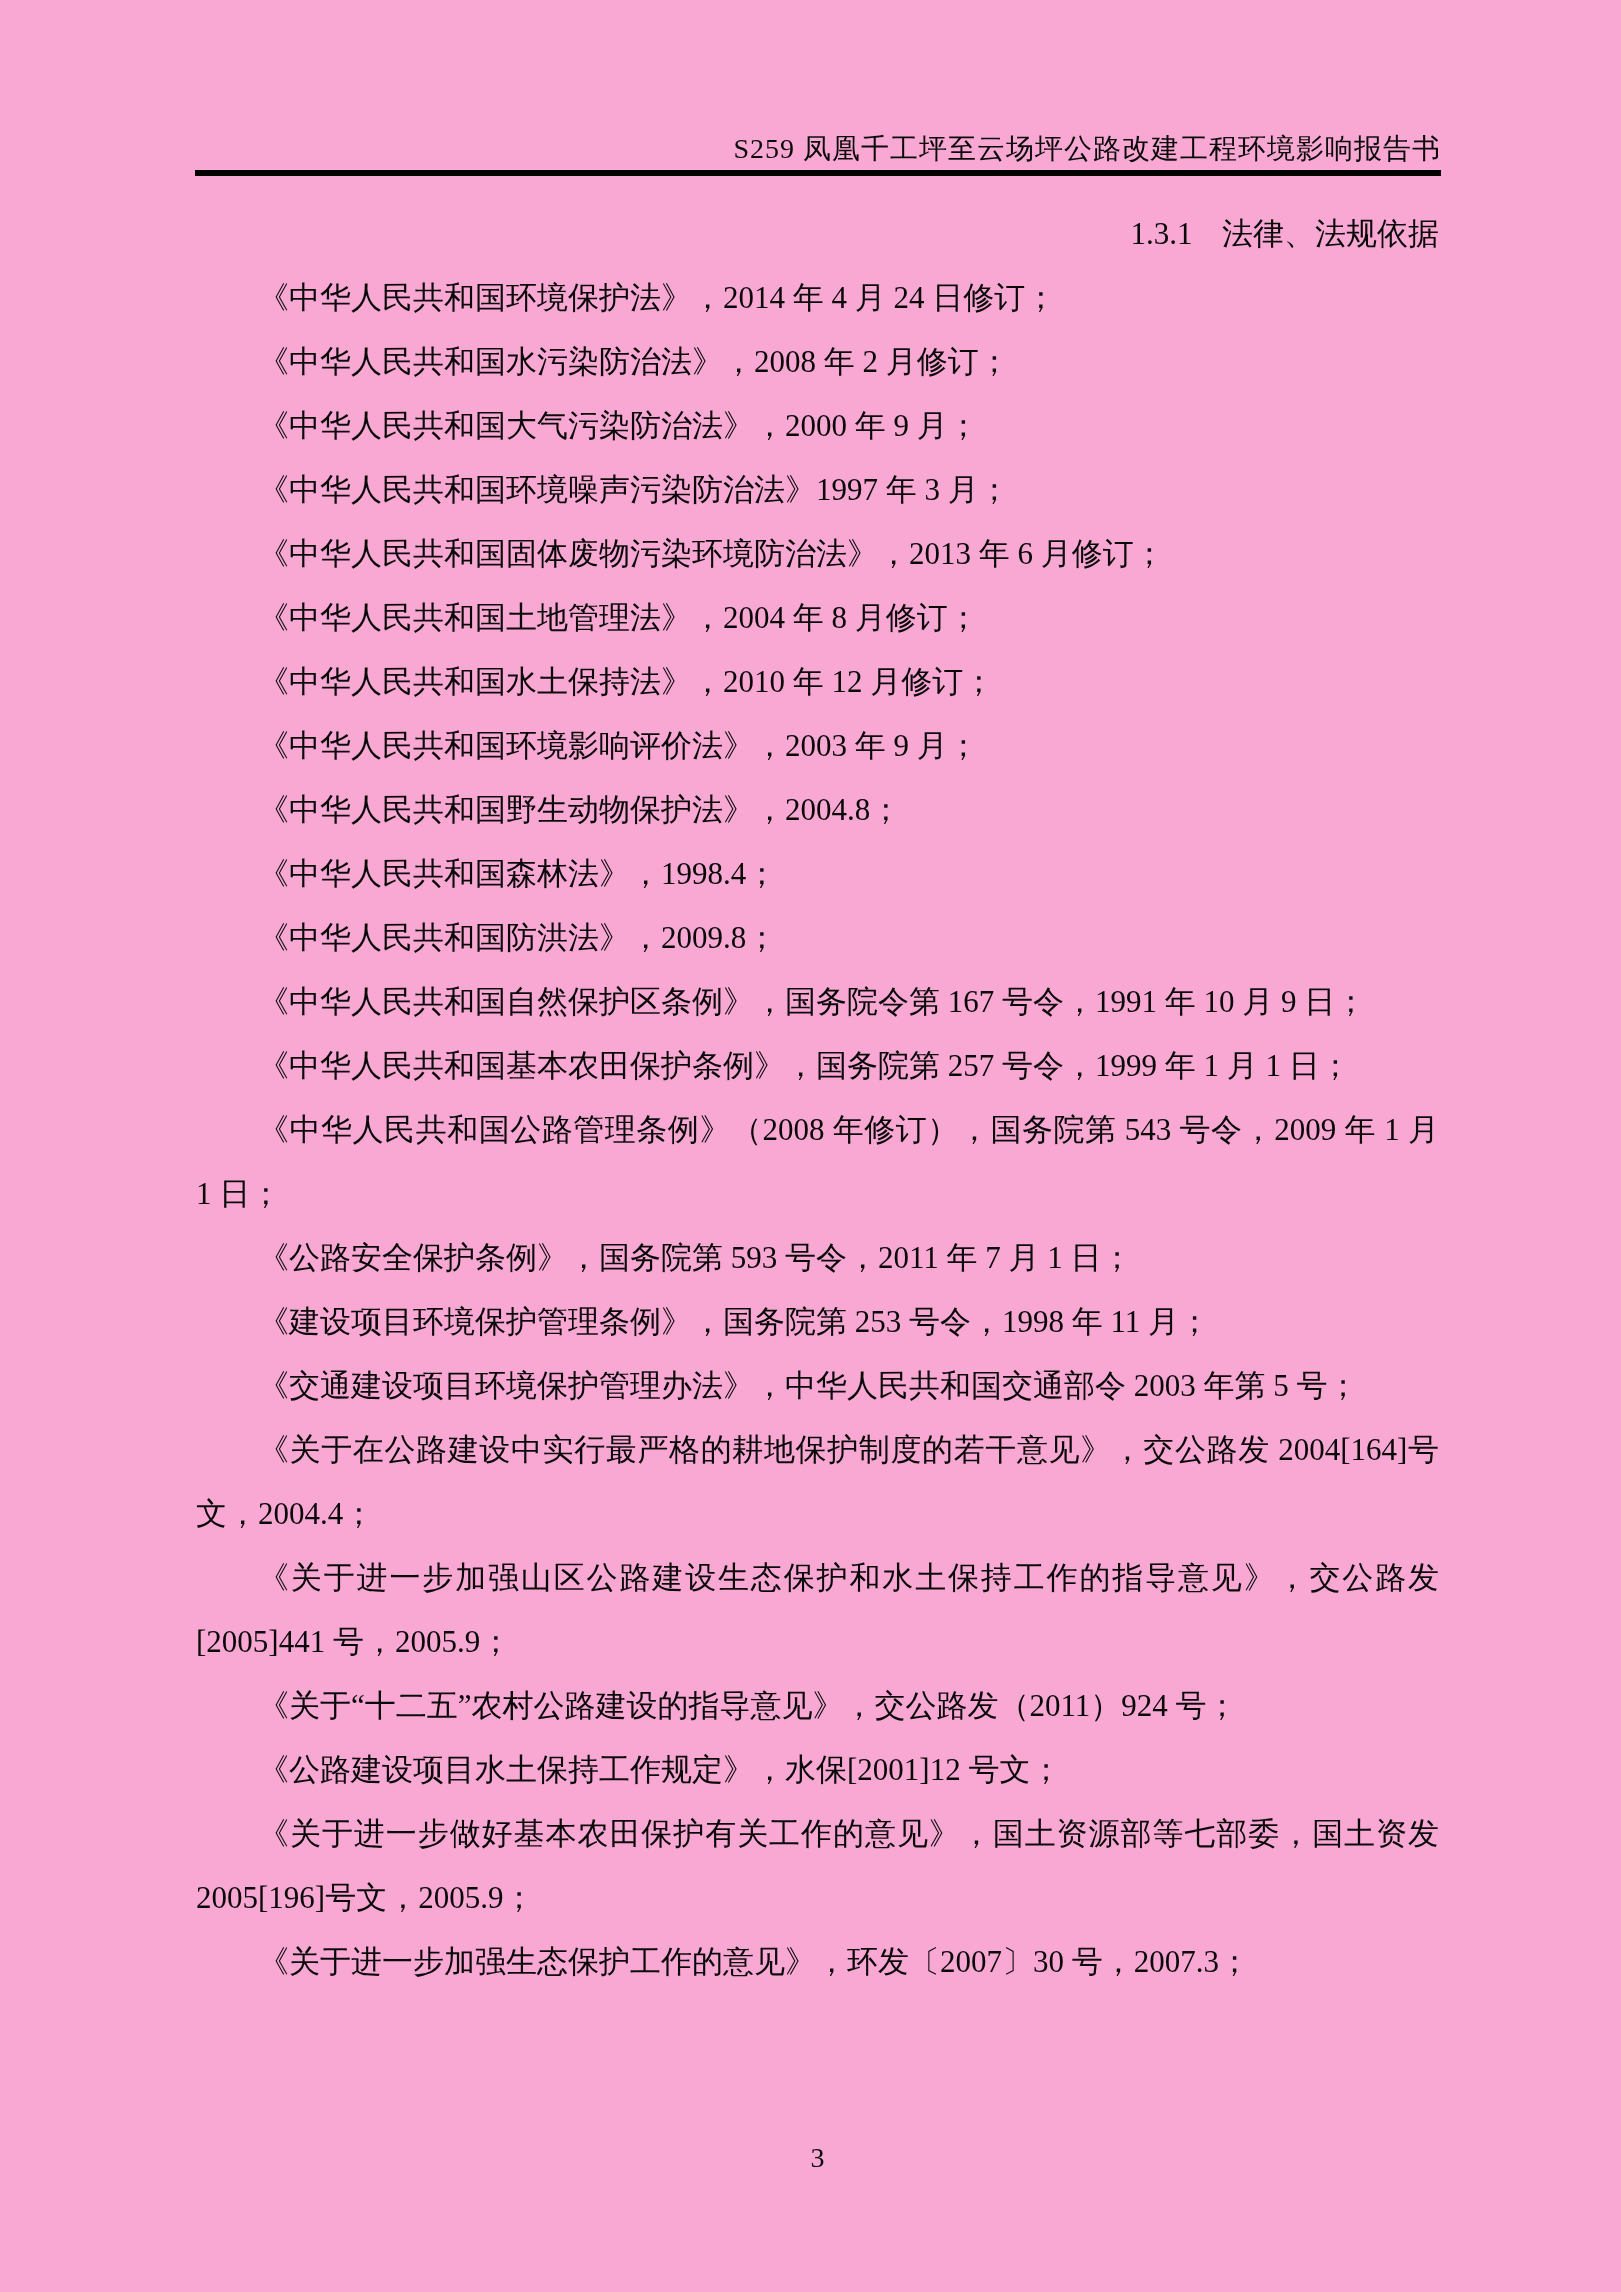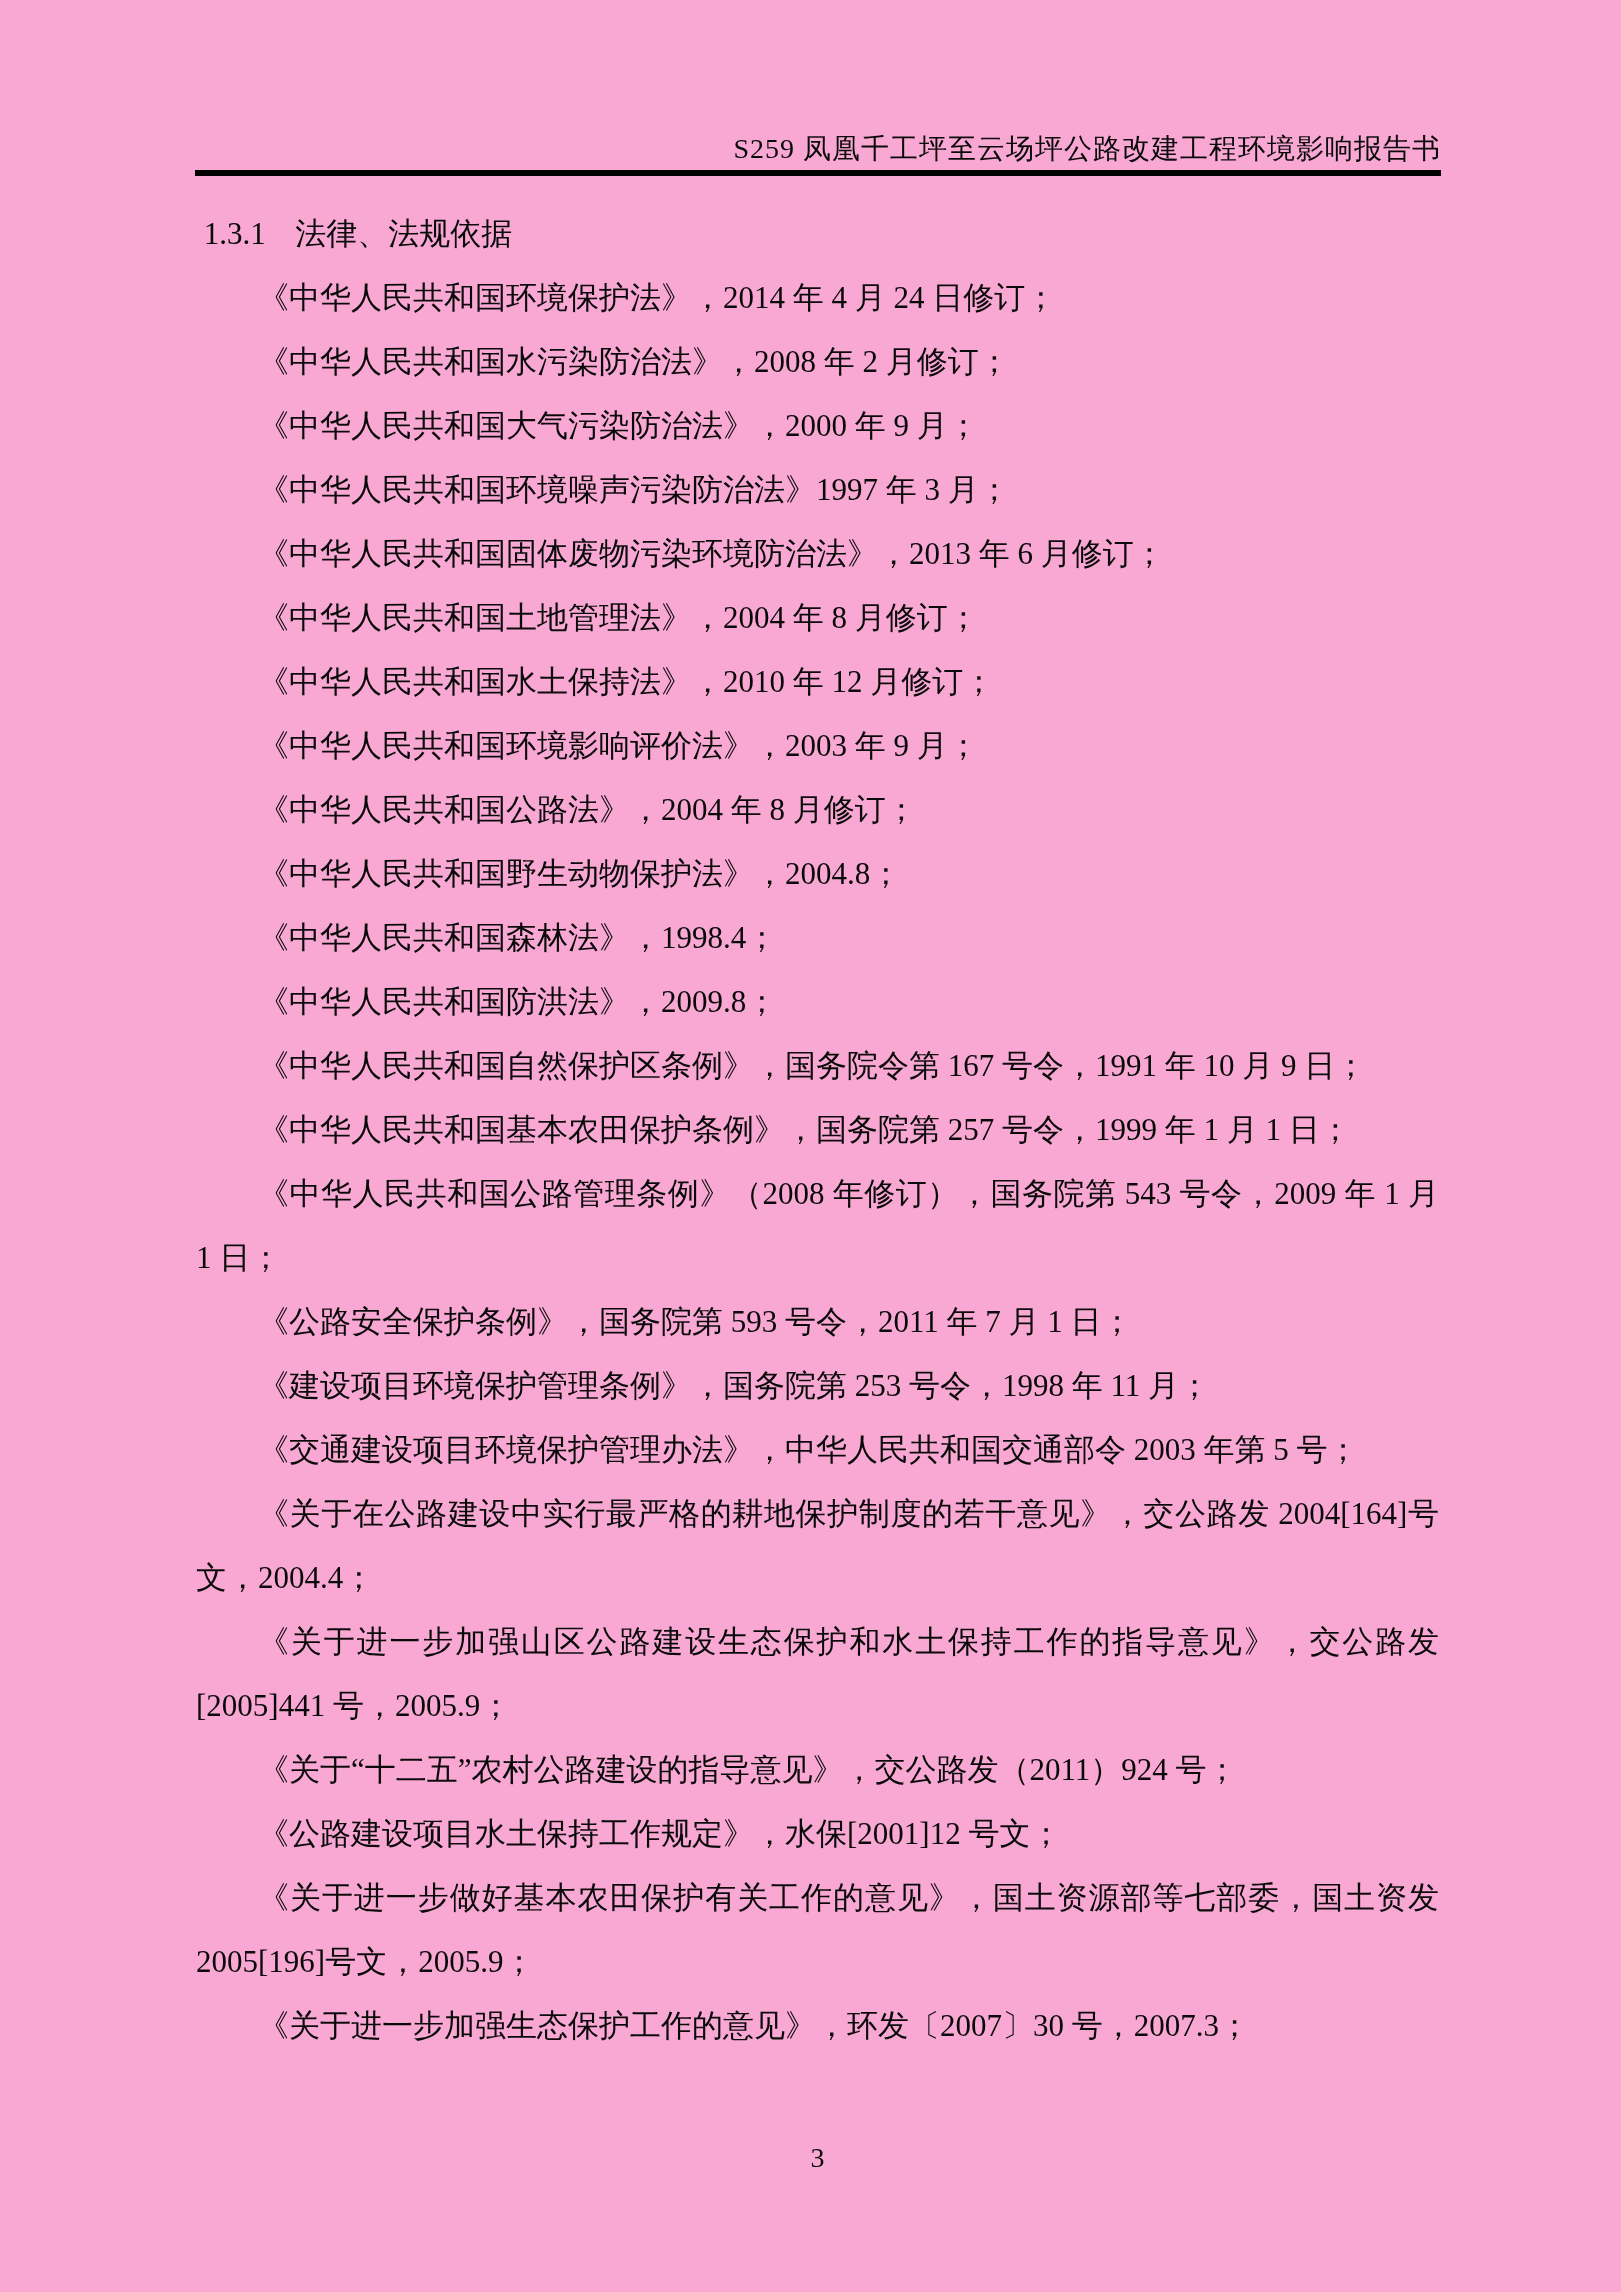--- a/index.html
+++ b/index.html
@@ -44,21 +44,21 @@
     font-size: 31px;
     line-height: 64px;
     text-align: justify;
   }
   .section-heading {
     margin: 0;
     font-size: 31px;
     font-weight: normal;
     line-height: 64px;
     padding-left: 7.8px;
-    text-align: left;
+    text-align: right;
     font-family: Liberation Serif, serif;
   }
   .section-title {
     margin-left: 0.95em;
   }
   .content p {
     margin: 0;
     text-indent: 2em;
   }
   
@@ -86,21 +86,20 @@
     <h2 class="section-heading"><span>1.3.1</span><span class="section-title">法律、法规依据</span></h2>
 
     <p>《中华人民共和国环境保护法》，2014 年 4 月 24 日修订；</p>
     <p>《中华人民共和国水污染防治法》，2008 年 2 月修订；</p>
     <p>《中华人民共和国大气污染防治法》，2000 年 9 月；</p>
     <p>《中华人民共和国环境噪声污染防治法》1997 年 3 月；</p>
     <p>《中华人民共和国固体废物污染环境防治法》，2013 年 6 月修订；</p>
     <p>《中华人民共和国土地管理法》，2004 年 8 月修订；</p>
     <p>《中华人民共和国水土保持法》，2010 年 12 月修订；</p>
     <p>《中华人民共和国环境影响评价法》，2003 年 9 月；</p>
-    <p>《中华人民共和国公路法》，2004 年 8 月修订；</p>
     <p>《中华人民共和国野生动物保护法》，2004.8；</p>
     <p>《中华人民共和国森林法》，1998.4；</p>
     <p>《中华人民共和国防洪法》，2009.8；</p>
     <p>《中华人民共和国自然保护区条例》，国务院令第 167 号令，1991 年 10 月 9 日；</p>
     <p>《中华人民共和国基本农田保护条例》，国务院第 257 号令，1999 年 1 月 1 日；</p>
     <p>《中华人民共和国公路管理条例》（2008 年修订），国务院第 543 号令，2009 年 1 月 1 日；</p>
     <p>《公路安全保护条例》，国务院第 593 号令，2011 年 7 月 1 日；</p>
     <p>《建设项目环境保护管理条例》，国务院第 253 号令，1998 年 11 月；</p>
     <p>《交通建设项目环境保护管理办法》，中华人民共和国交通部令 2003 年第 5 号；</p>
     <p>《关于在公路建设中实行最严格的耕地保护制度的若干意见》，交公路发 2004[164]号文，2004.4；</p>

